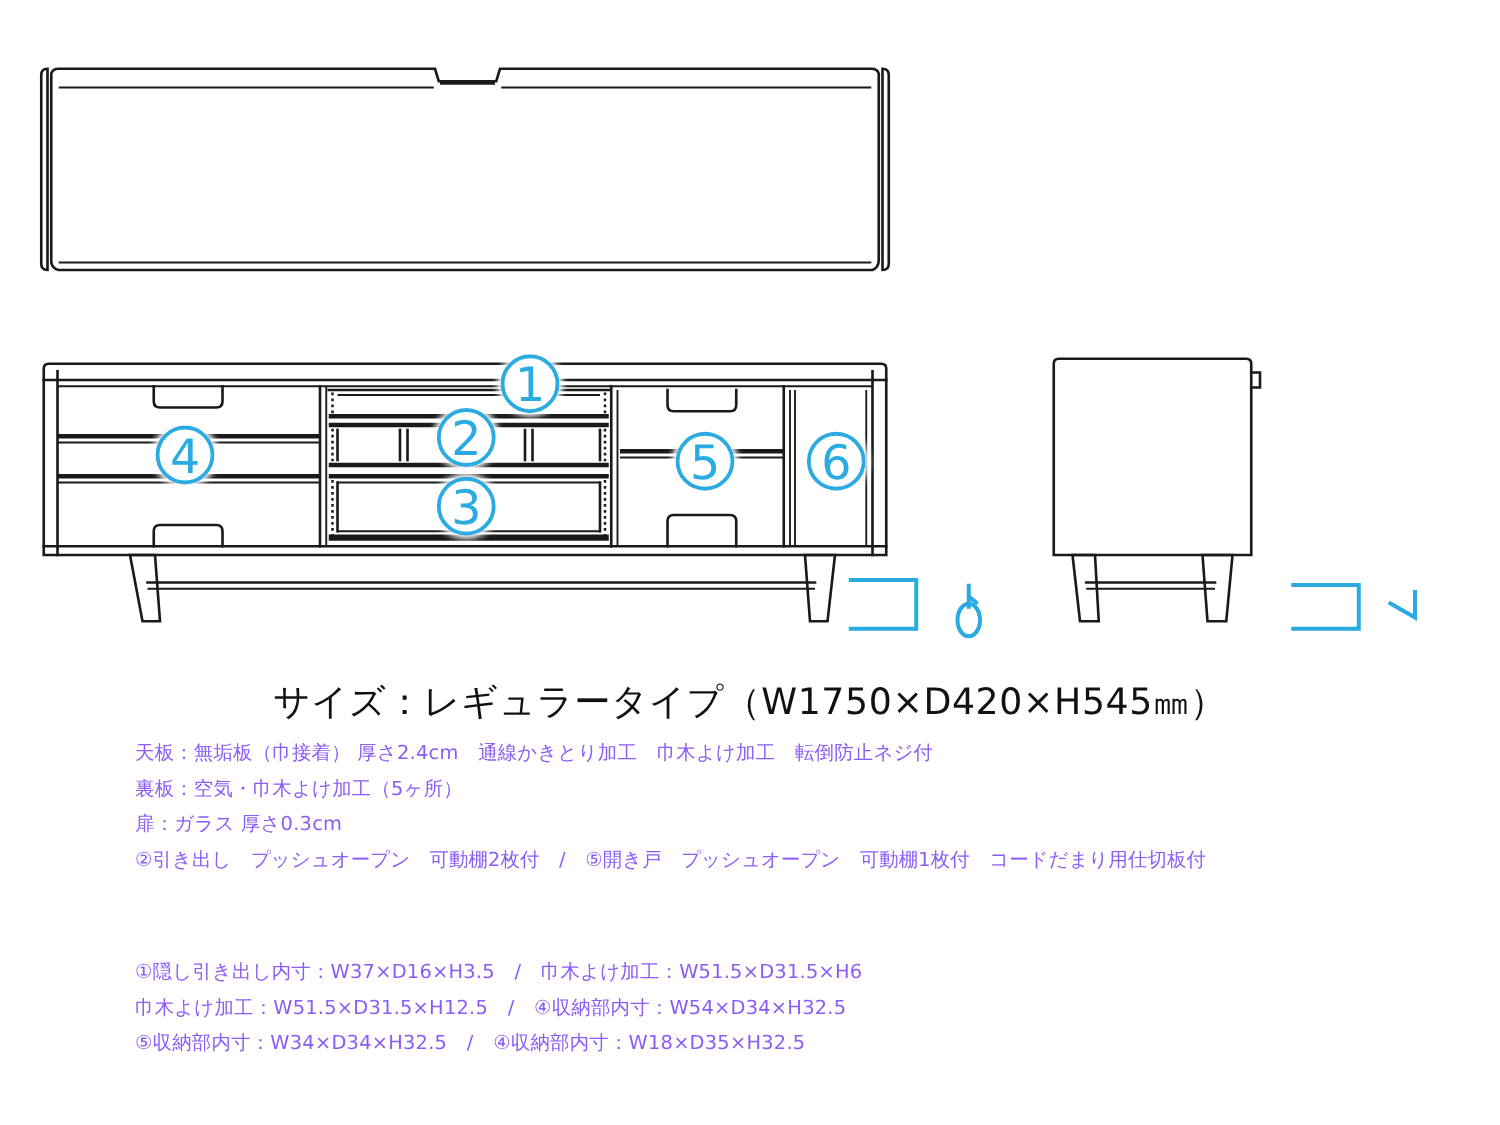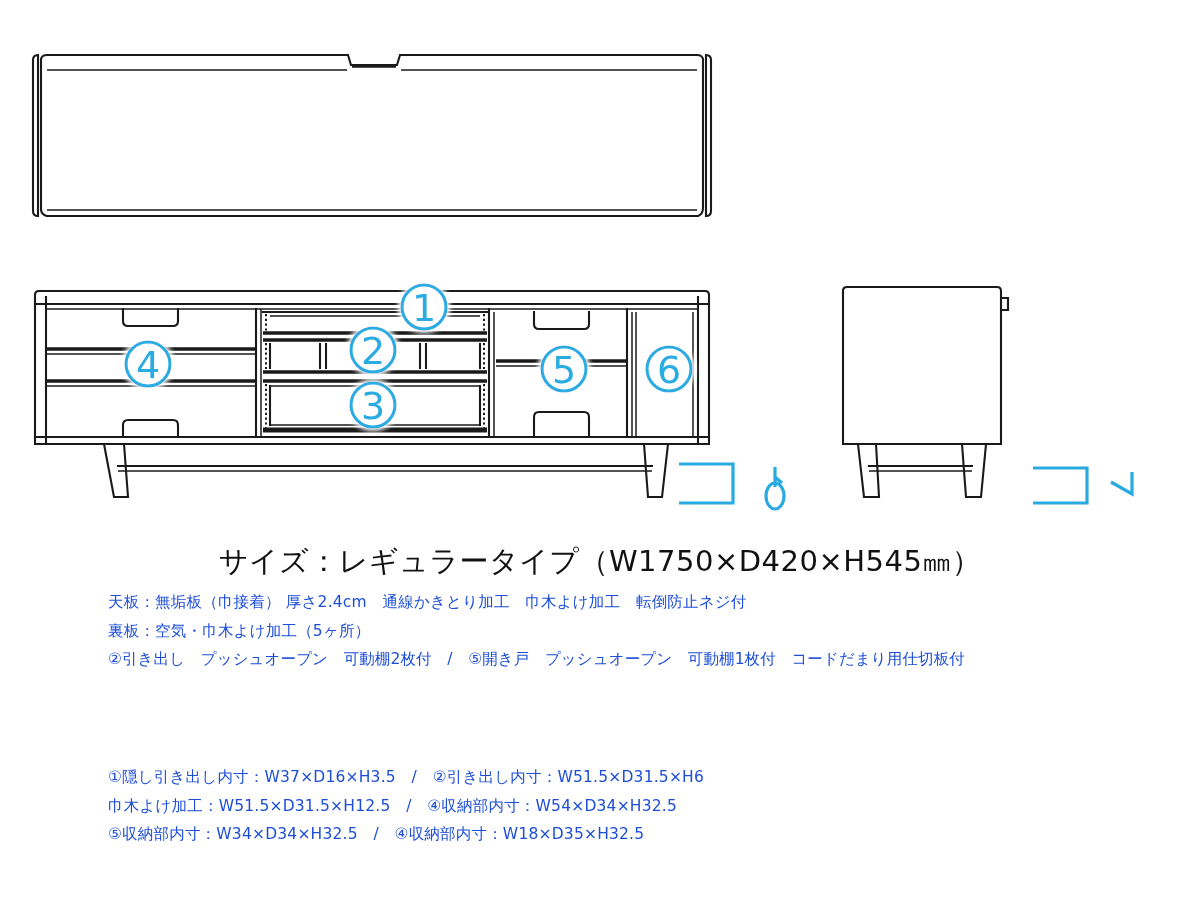--- a/index.html
+++ b/index.html
@@ -53,21 +53,21 @@
     letter-spacing: 0.5px;
     font-family: "DejaVu Sans", "Liberation Sans", sans-serif;
     color: #111111;
     white-space: nowrap;
   }
 
   .spec-group {
     position: absolute;
     left: 108px;
     font-family: "DejaVu Sans", "Liberation Sans", sans-serif;
-    color: #1d4ed8;
+    color: #8b5cf6;
   }
   .spec-group.g1 { top: 68px; }
   .spec-group.g2 { top: 243px; }
 
   .spec-line {
     font-size: 15.5px;
     line-height: 28.5px;
     white-space: nowrap;
     letter-spacing: 0.2px;
   }
@@ -287,23 +287,24 @@
     </svg>
   </div>
 
   <div id="textblock">
 
     <div class="size-title">サイズ：レギュラータイプ（W1750×D420×H545㎜）</div>
 
     <div class="spec-group g1">
       <div class="spec-line">天板：無垢板（巾接着） 厚さ2.4cm　通線かきとり加工　巾木よけ加工　転倒防止ネジ付</div>
       <div class="spec-line">裏板：空気・巾木よけ加工（5ヶ所）</div>
+      <div class="spec-line">扉：ガラス 厚さ0.3cm</div>
       <div class="spec-line wide">②引き出し　プッシュオープン　可動棚2枚付　/　⑤開き戸　プッシュオープン　可動棚1枚付　コードだまり用仕切板付</div>
     </div>
 
     <div class="spec-group g2">
-      <div class="spec-line">①隠し引き出し内寸：W37×D16×H3.5　/　②引き出し内寸：W51.5×D31.5×H6</div>
+      <div class="spec-line">①隠し引き出し内寸：W37×D16×H3.5　/　巾木よけ加工：W51.5×D31.5×H6</div>
       <div class="spec-line">巾木よけ加工：W51.5×D31.5×H12.5　/　④収納部内寸：W54×D34×H32.5</div>
       <div class="spec-line">⑤収納部内寸：W34×D34×H32.5　/　④収納部内寸：W18×D35×H32.5</div>
     </div>
 
   </div>
 </div>
 
 </body></html>

